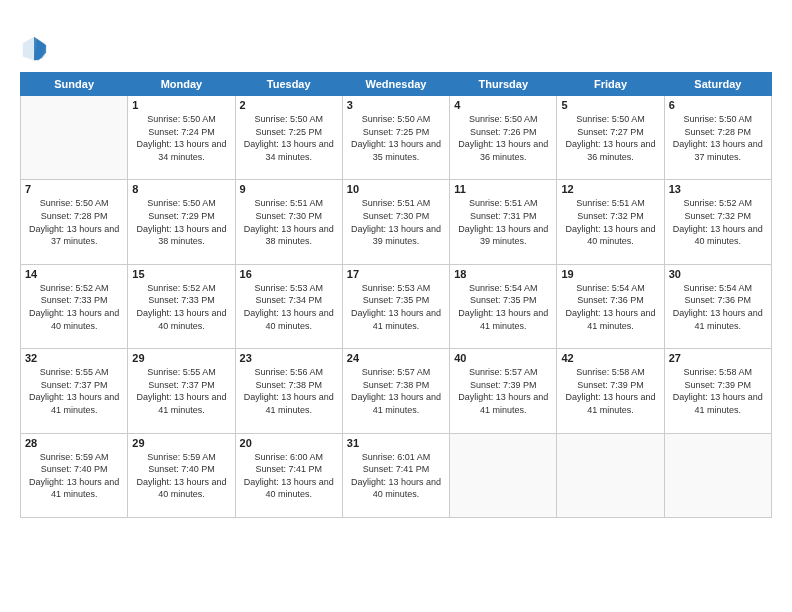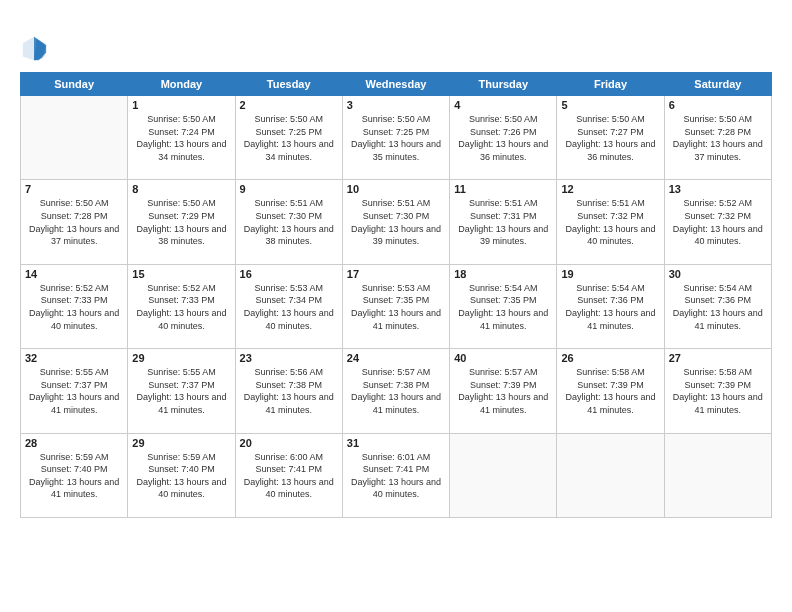--- a/index.html
+++ b/index.html
@@ -278,21 +278,21 @@
 Sunset: 7:38 PM
 Daylight: 13 hours and 41 minutes.</div>
           </td>
           <td>
             <div class="day-number">40</div>
             <div class="day-info" style="white-space: pre-line;">Sunrise: 5:57 AM
 Sunset: 7:39 PM
 Daylight: 13 hours and 41 minutes.</div>
           </td>
           <td>
-            <div class="day-number">26</div>
+            <div class="day-number">42</div>
             <div class="day-info" style="white-space: pre-line;">Sunrise: 5:58 AM
 Sunset: 7:39 PM
 Daylight: 13 hours and 41 minutes.</div>
           </td>
           <td>
             <div class="day-number">27</div>
             <div class="day-info" style="white-space: pre-line;">Sunrise: 5:58 AM
 Sunset: 7:39 PM
 Daylight: 13 hours and 41 minutes.</div>
           </td>

